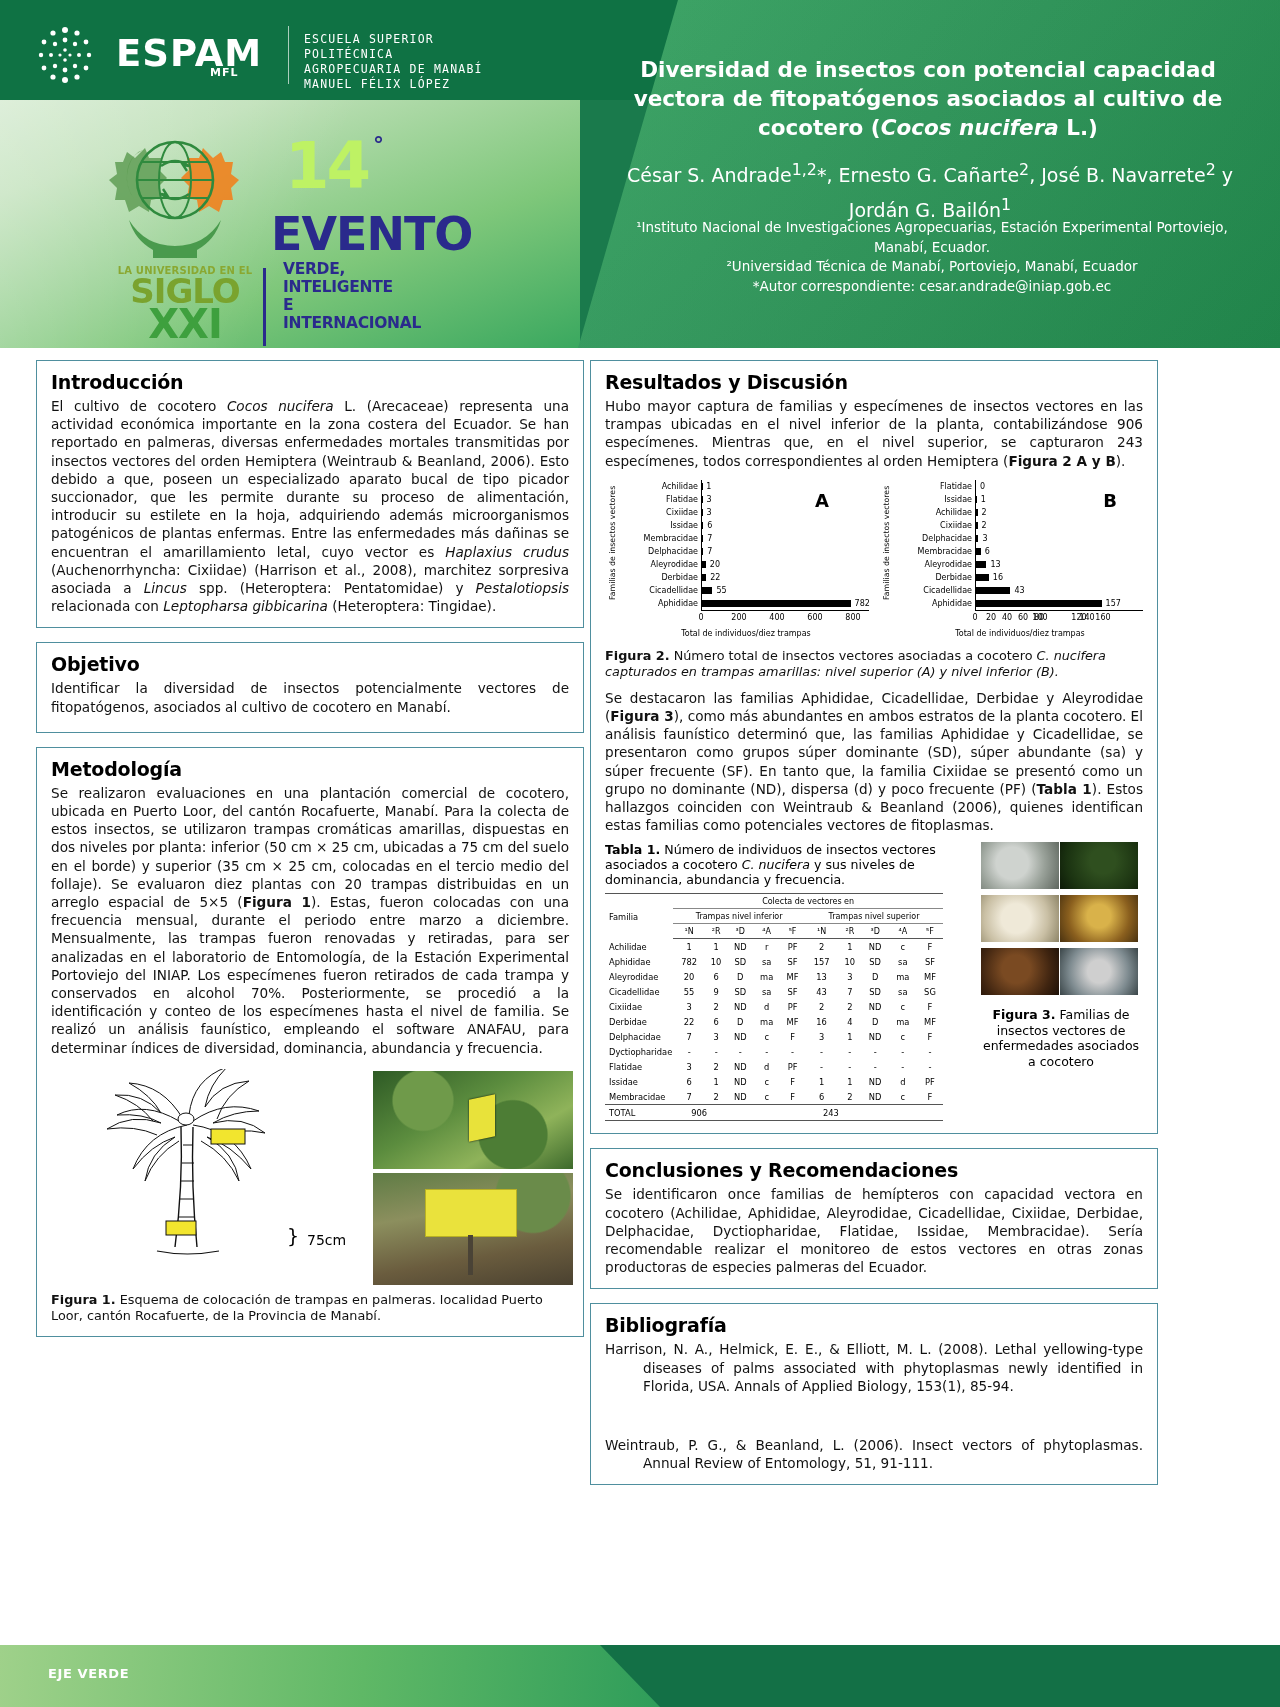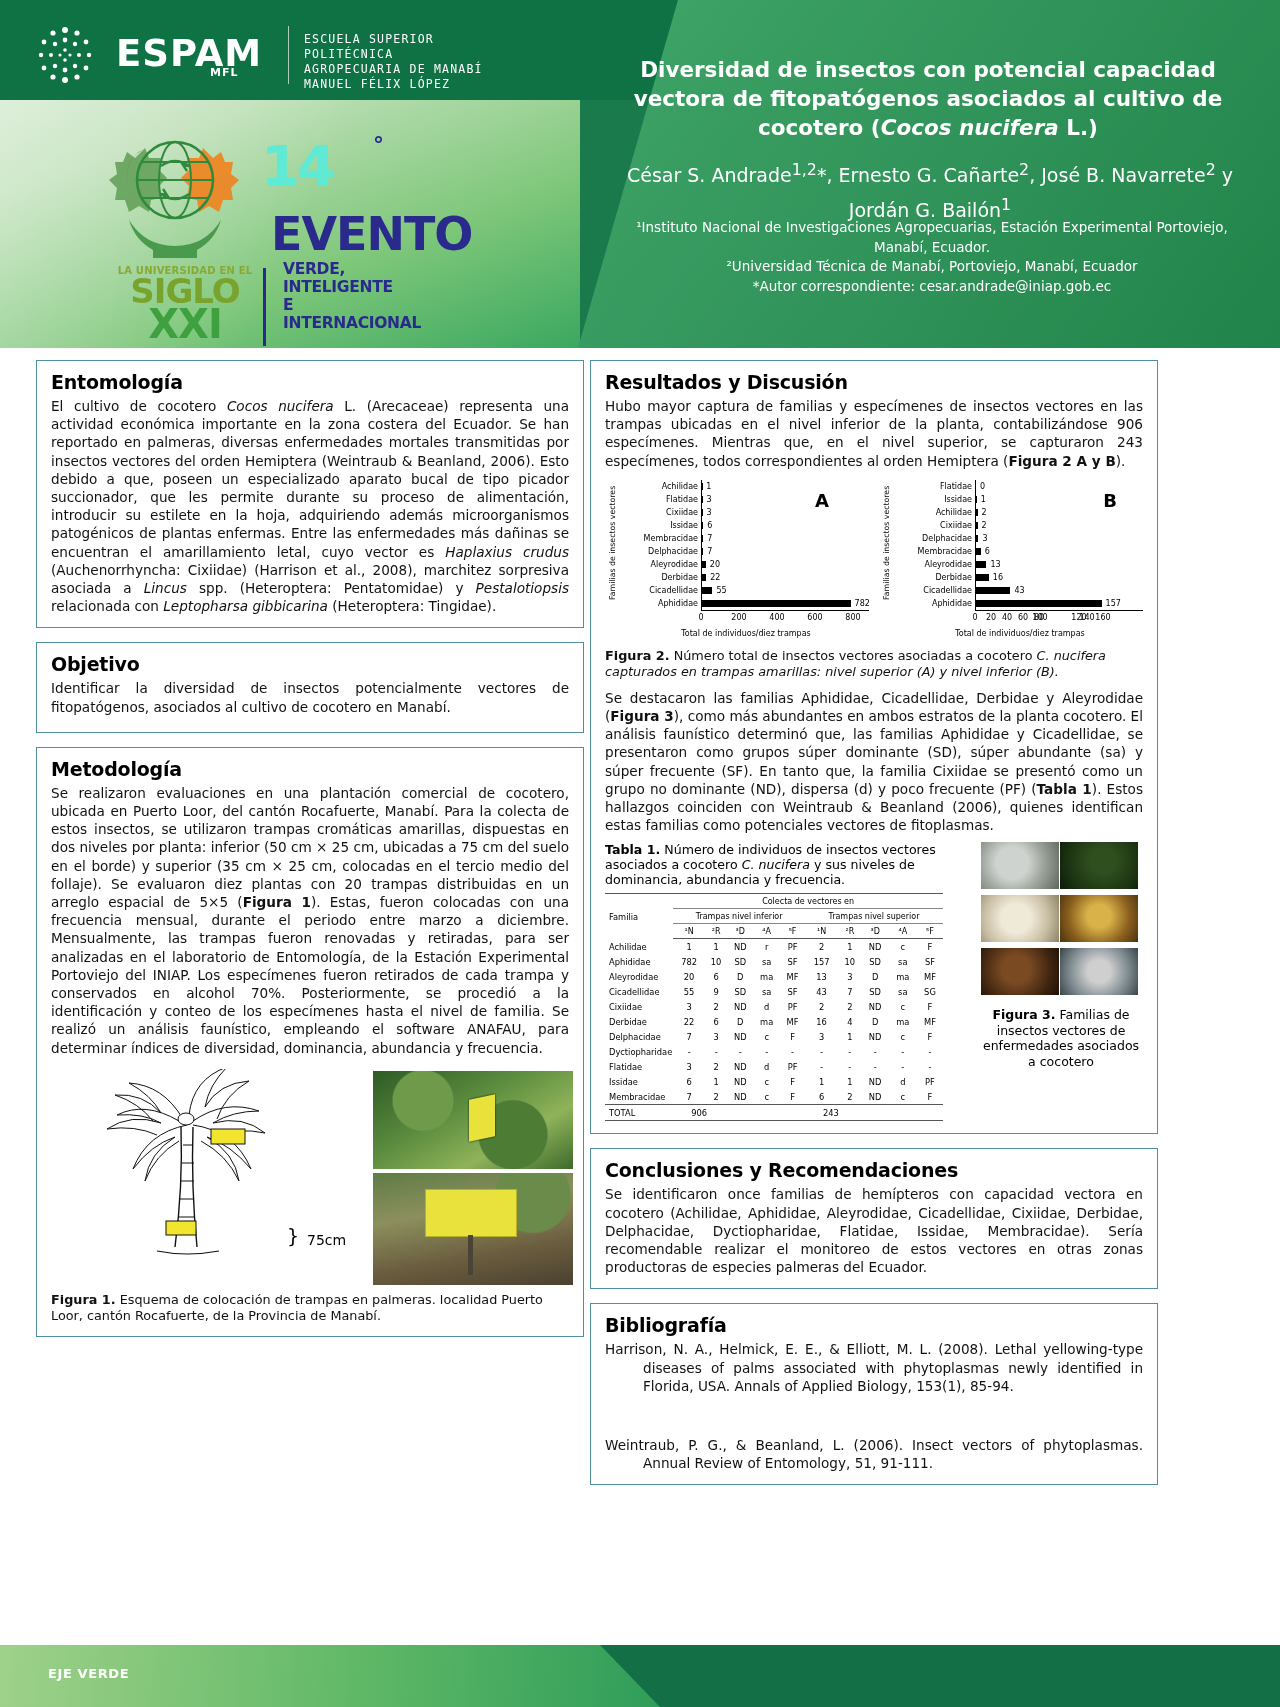--- a/index.html
+++ b/index.html
@@ -71,22 +71,22 @@
   .event-logo { position:absolute; left:105px; top:120px; width:300px; height:215px; }
   .ev-emblem { position:absolute; left:0; top:0; width:150px; height:150px; }
   .ev-siglo {
     position:absolute; left:5px; top:145px; width:150px; text-align:center;
   }
   .ev-uni { font-size:10px; font-weight:bold; color:#8aa832; letter-spacing:.2px; }
   .ev-siglo-t { font-size:34px; font-weight:bold; color:#7aa32e; line-height:30px; letter-spacing:-1px;}
   .ev-xxi { font-size:40px; font-weight:bold; color:#3ea03e; line-height:36px; letter-spacing:-1px;}
   .ev-vbar { position:absolute; left:158px; top:148px; width:3px; height:78px; background:#2a2a8c; }
   .ev-num {
-    position:absolute; left:156px; top:8px; color:#5eead4;
-    font-size:56px; font-weight:bold; line-height:76px; letter-spacing:-3px;
+    position:absolute; left:180px; top:8px; color:#bef264;
+    font-size:64px; font-weight:bold; line-height:76px; letter-spacing:-3px;
   }
   .ev-deg { position:absolute; left:268px; top:12px; color:#2a2a8c; font-size:22px; font-weight:bold;}
   .ev-evento { position:absolute; left:166px; top:92px; color:#2a2a8c; font-size:46px; font-weight:bold; line-height:44px; letter-spacing:-1px;}
   .ev-verde { position:absolute; left:166px; top:140px; color:#2a2a8c; font-size:15.5px; font-weight:bold; line-height:18px; letter-spacing:-.3px;margin-left:12px;}
 
   .poster-title {
     position:absolute; left:598px; top:55px; width:660px;
     color:#fff; font-size:21.5px; font-weight:bold; line-height:29px;
     text-align:center;
   }
@@ -305,21 +305,21 @@
   <div class="poster-affil">
     <div>¹Instituto Nacional de Investigaciones Agropecuarias, Estación Experimental Portoviejo, Manabí, Ecuador.</div>
     <div>²Universidad Técnica de Manabí, Portoviejo, Manabí, Ecuador</div>
     <div>*Autor correspondiente: cesar.andrade@iniap.gob.ec</div>
   </div>
 </div>
 
 <div class="col-left">
 
   <div class="box">
-    <h2>Entomología</h2>
+    <h2>Introducción</h2>
     <p><span>El cultivo de cocotero </span><span class="it">Cocos nucifera</span><span> L. (Arecaceae) representa una actividad económica importante en la zona costera del Ecuador. Se han reportado en palmeras, diversas enfermedades mortales transmitidas por insectos vectores del orden Hemiptera (Weintraub &amp; Beanland, 2006). Esto debido a que, poseen un especializado aparato bucal de tipo picador succionador, que les permite durante su proceso de alimentación, introducir su estilete en la hoja, adquiriendo además microorganismos patogénicos de plantas enfermas. Entre las enfermedades más dañinas se encuentran el amarillamiento letal, cuyo vector es </span><span class="it">Haplaxius crudus</span><span> (Auchenorrhyncha: Cixiidae) (Harrison et al., 2008), marchitez sorpresiva asociada a </span><span class="it">Lincus</span><span> spp. (Heteroptera: Pentatomidae) y </span><span class="it">Pestalotiopsis</span><span> relacionada con </span><span class="it">Leptopharsa gibbicarina</span><span> (Heteroptera: Tingidae).</span></p>
   </div>
 
   <div class="box" style="padding-bottom:16px;">
     <h2 style="margin-bottom:4px;">Objetivo</h2>
     <p>Identificar la diversidad de insectos potencialmente vectores de fitopatógenos, asociados al cultivo de cocotero en Manabí.</p>
   </div>
 
   <div class="box">
     <h2>Metodología</h2>

